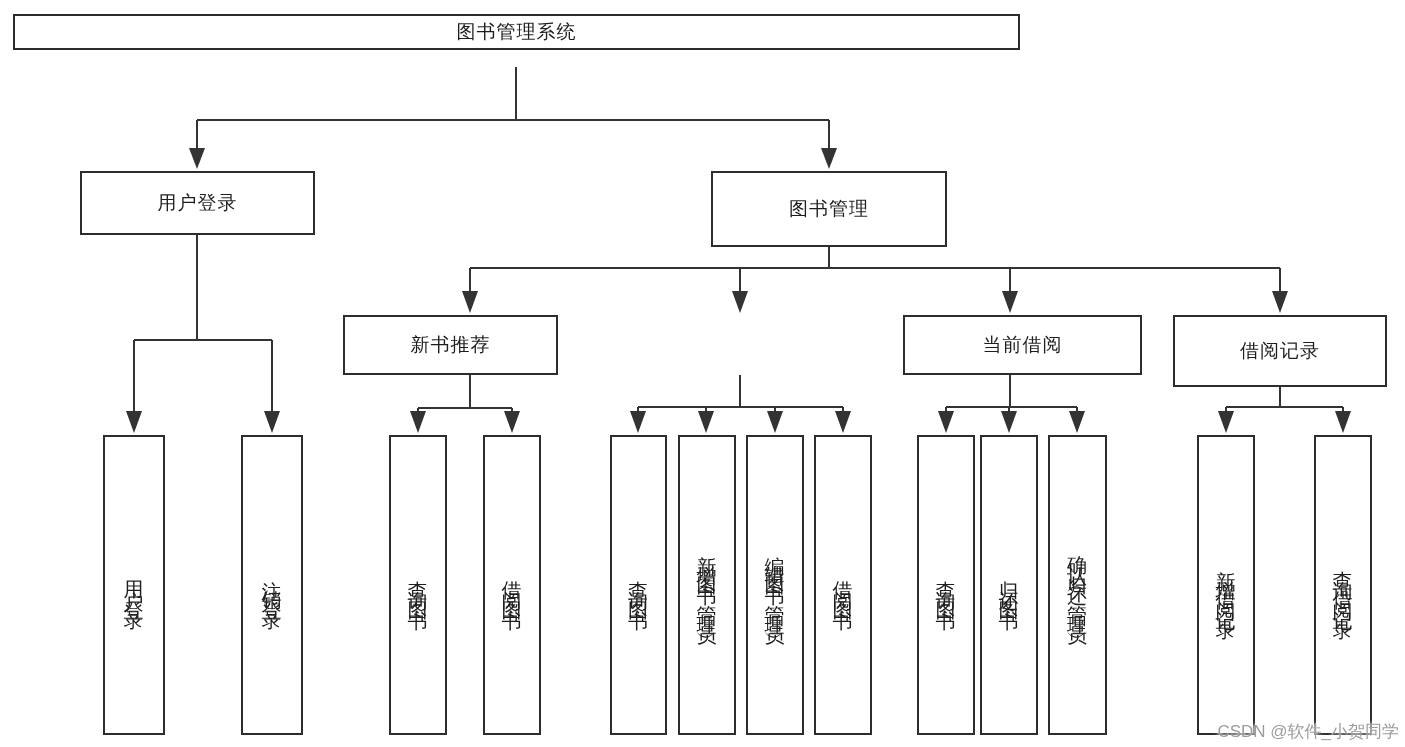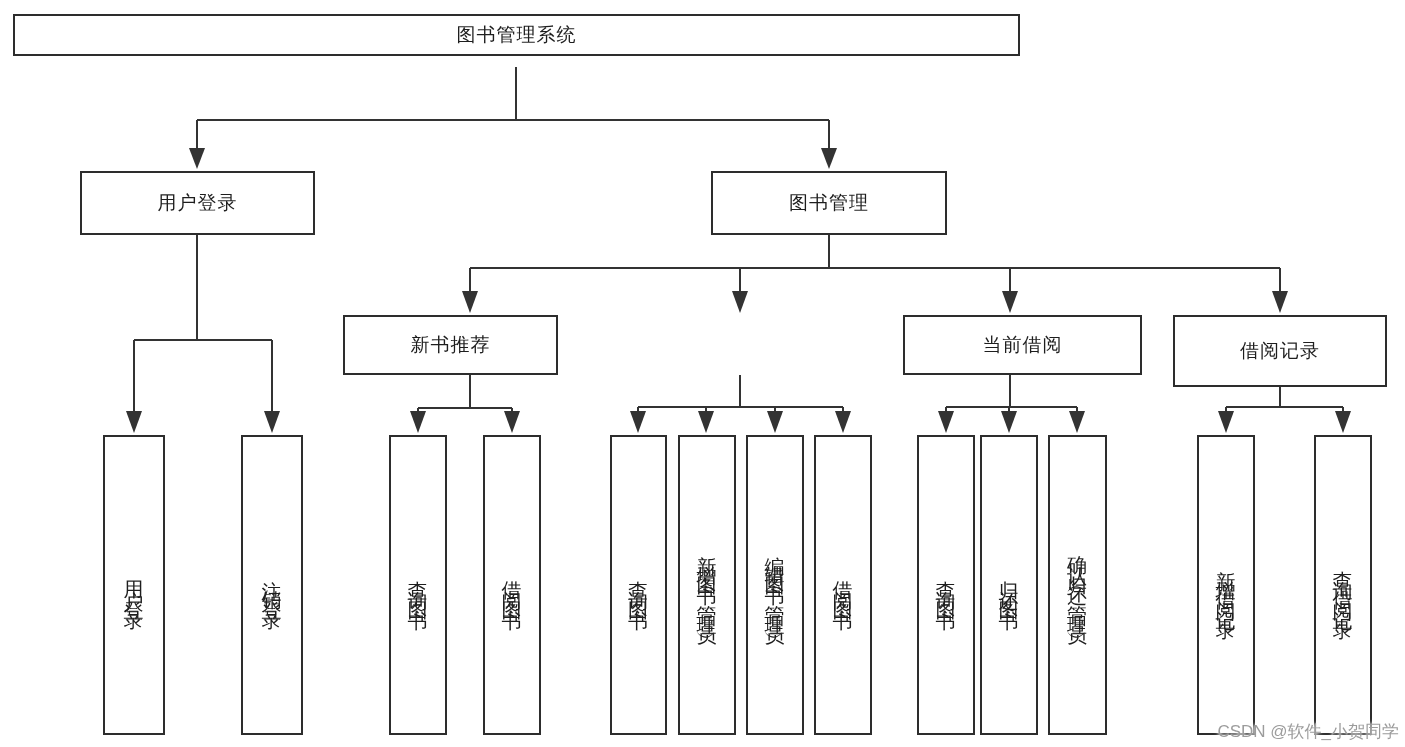--- a/index.html
+++ b/index.html
@@ -98,28 +98,28 @@
       <polygon class="ahead" points="1069,411 1085,411 1077,433"></polygon>
     </g>
 
     <g>
       <path class="cline" d="M1280 375 V407 M1226 407 H1343 M1226 407 V412 M1343 407 V412"></path>
       <polygon class="ahead" points="1218,411 1234,411 1226,433"></polygon>
       <polygon class="ahead" points="1335,411 1351,411 1343,433"></polygon>
     </g>
   </svg>
 
-  <div class="box h-box" style="left:13px;top:14px;width:1007px;height:42px">
+  <div class="box h-box" style="left:13px;top:14px;width:1007px;height:36px">
     <span>图书管理系统</span>
   </div>
 
   <div class="box h-box" style="left:80px;top:171px;width:235px;height:64px">
     <span>用户登录</span>
   </div>
-  <div class="box h-box" style="left:711px;top:171px;width:236px;height:64px">
+  <div class="box h-box" style="left:711px;top:171px;width:236px;height:76px">
     <span>图书管理</span>
   </div>
 
   <div class="box h-box" style="left:343px;top:315px;width:215px;height:60px">
     <span>新书推荐</span>
   </div>
   <div class="box h-box" style="left:903px;top:315px;width:239px;height:60px">
     <span>当前借阅</span>
   </div>
   <div class="box h-box" style="left:1173px;top:315px;width:214px;height:72px">

